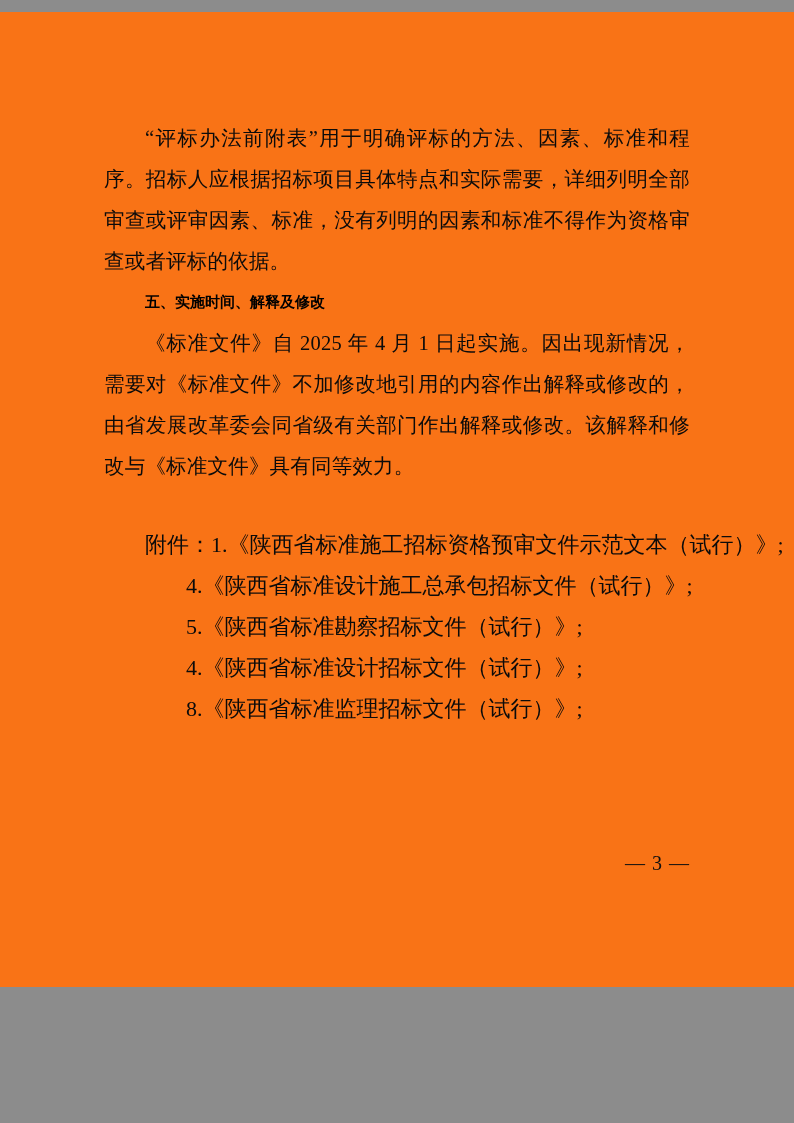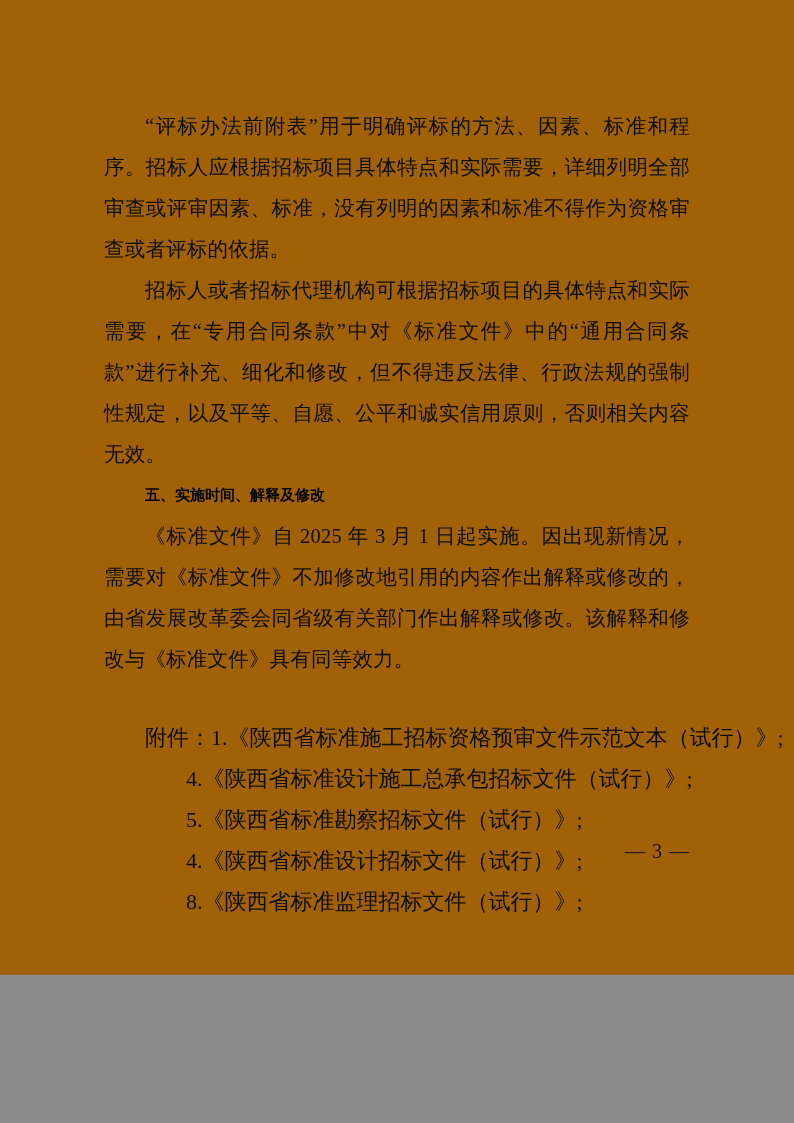--- a/index.html
+++ b/index.html
@@ -4,22 +4,22 @@
 <style>
   html, body {
     margin: 0;
     padding: 0;
     background: #8c8c8c;
   }
   .page {
     position: relative;
     width: 794px;
     height: 975px;
-    background: #a16207;
-    margin: 0 auto;
+    background: #f97316;
+    margin: 12px auto;
     overflow: hidden;
     box-sizing: border-box;
   }
   .content {
     position: absolute;
     left: 104px;
     top: 106px;
     width: 586px;
   }
   .para {
@@ -72,25 +72,24 @@
   }
 </style>
 </head>
 <body>
 
 <div class="page">
   <div class="content">
 
     <p class="para indent">“评标办法前附表”用于明确评标的方法、因素、标准和程序。招标人应根据招标项目具体特点和实际需要，详细列明全部审查或评审因素、标准，没有列明的因素和标准不得作为资格审查或者评标的依据。</p>
 
-    <p class="para indent">招标人或者招标代理机构可根据招标项目的具体特点和实际需要，在“专用合同条款”中对《标准文件》中的“通用合同条款”进行补充、细化和修改，但不得违反法律、行政法规的强制性规定，以及平等、自愿、公平和诚实信用原则，否则相关内容无效。</p>
 
     <p class="heading">五、实施时间、解释及修改</p>
 
-    <p class="para indent">《标准文件》自 2025 年 3 月 1 日起实施。因出现新情况，需要对《标准文件》不加修改地引用的内容作出解释或修改的，由省发展改革委会同省级有关部门作出解释或修改。该解释和修改与《标准文件》具有同等效力。</p>
+    <p class="para indent">《标准文件》自 2025 年 4 月 1 日起实施。因出现新情况，需要对《标准文件》不加修改地引用的内容作出解释或修改的，由省发展改革委会同省级有关部门作出解释或修改。该解释和修改与《标准文件》具有同等效力。</p>
 
     <div class="attach-block">
       <p class="attach-line first"><span>附件：</span><span>1.《陕西省标准施工招标资格预审文件示范文本（试行）》;</span></p>
       <p class="attach-line rest">4.《陕西省标准设计施工总承包招标文件（试行）》;</p>
       <p class="attach-line rest">5.《陕西省标准勘察招标文件（试行）》;</p>
       <p class="attach-line rest">4.《陕西省标准设计招标文件（试行）》;</p>
       <p class="attach-line rest">8.《陕西省标准监理招标文件（试行）》;</p>
     </div>
 
   </div>

